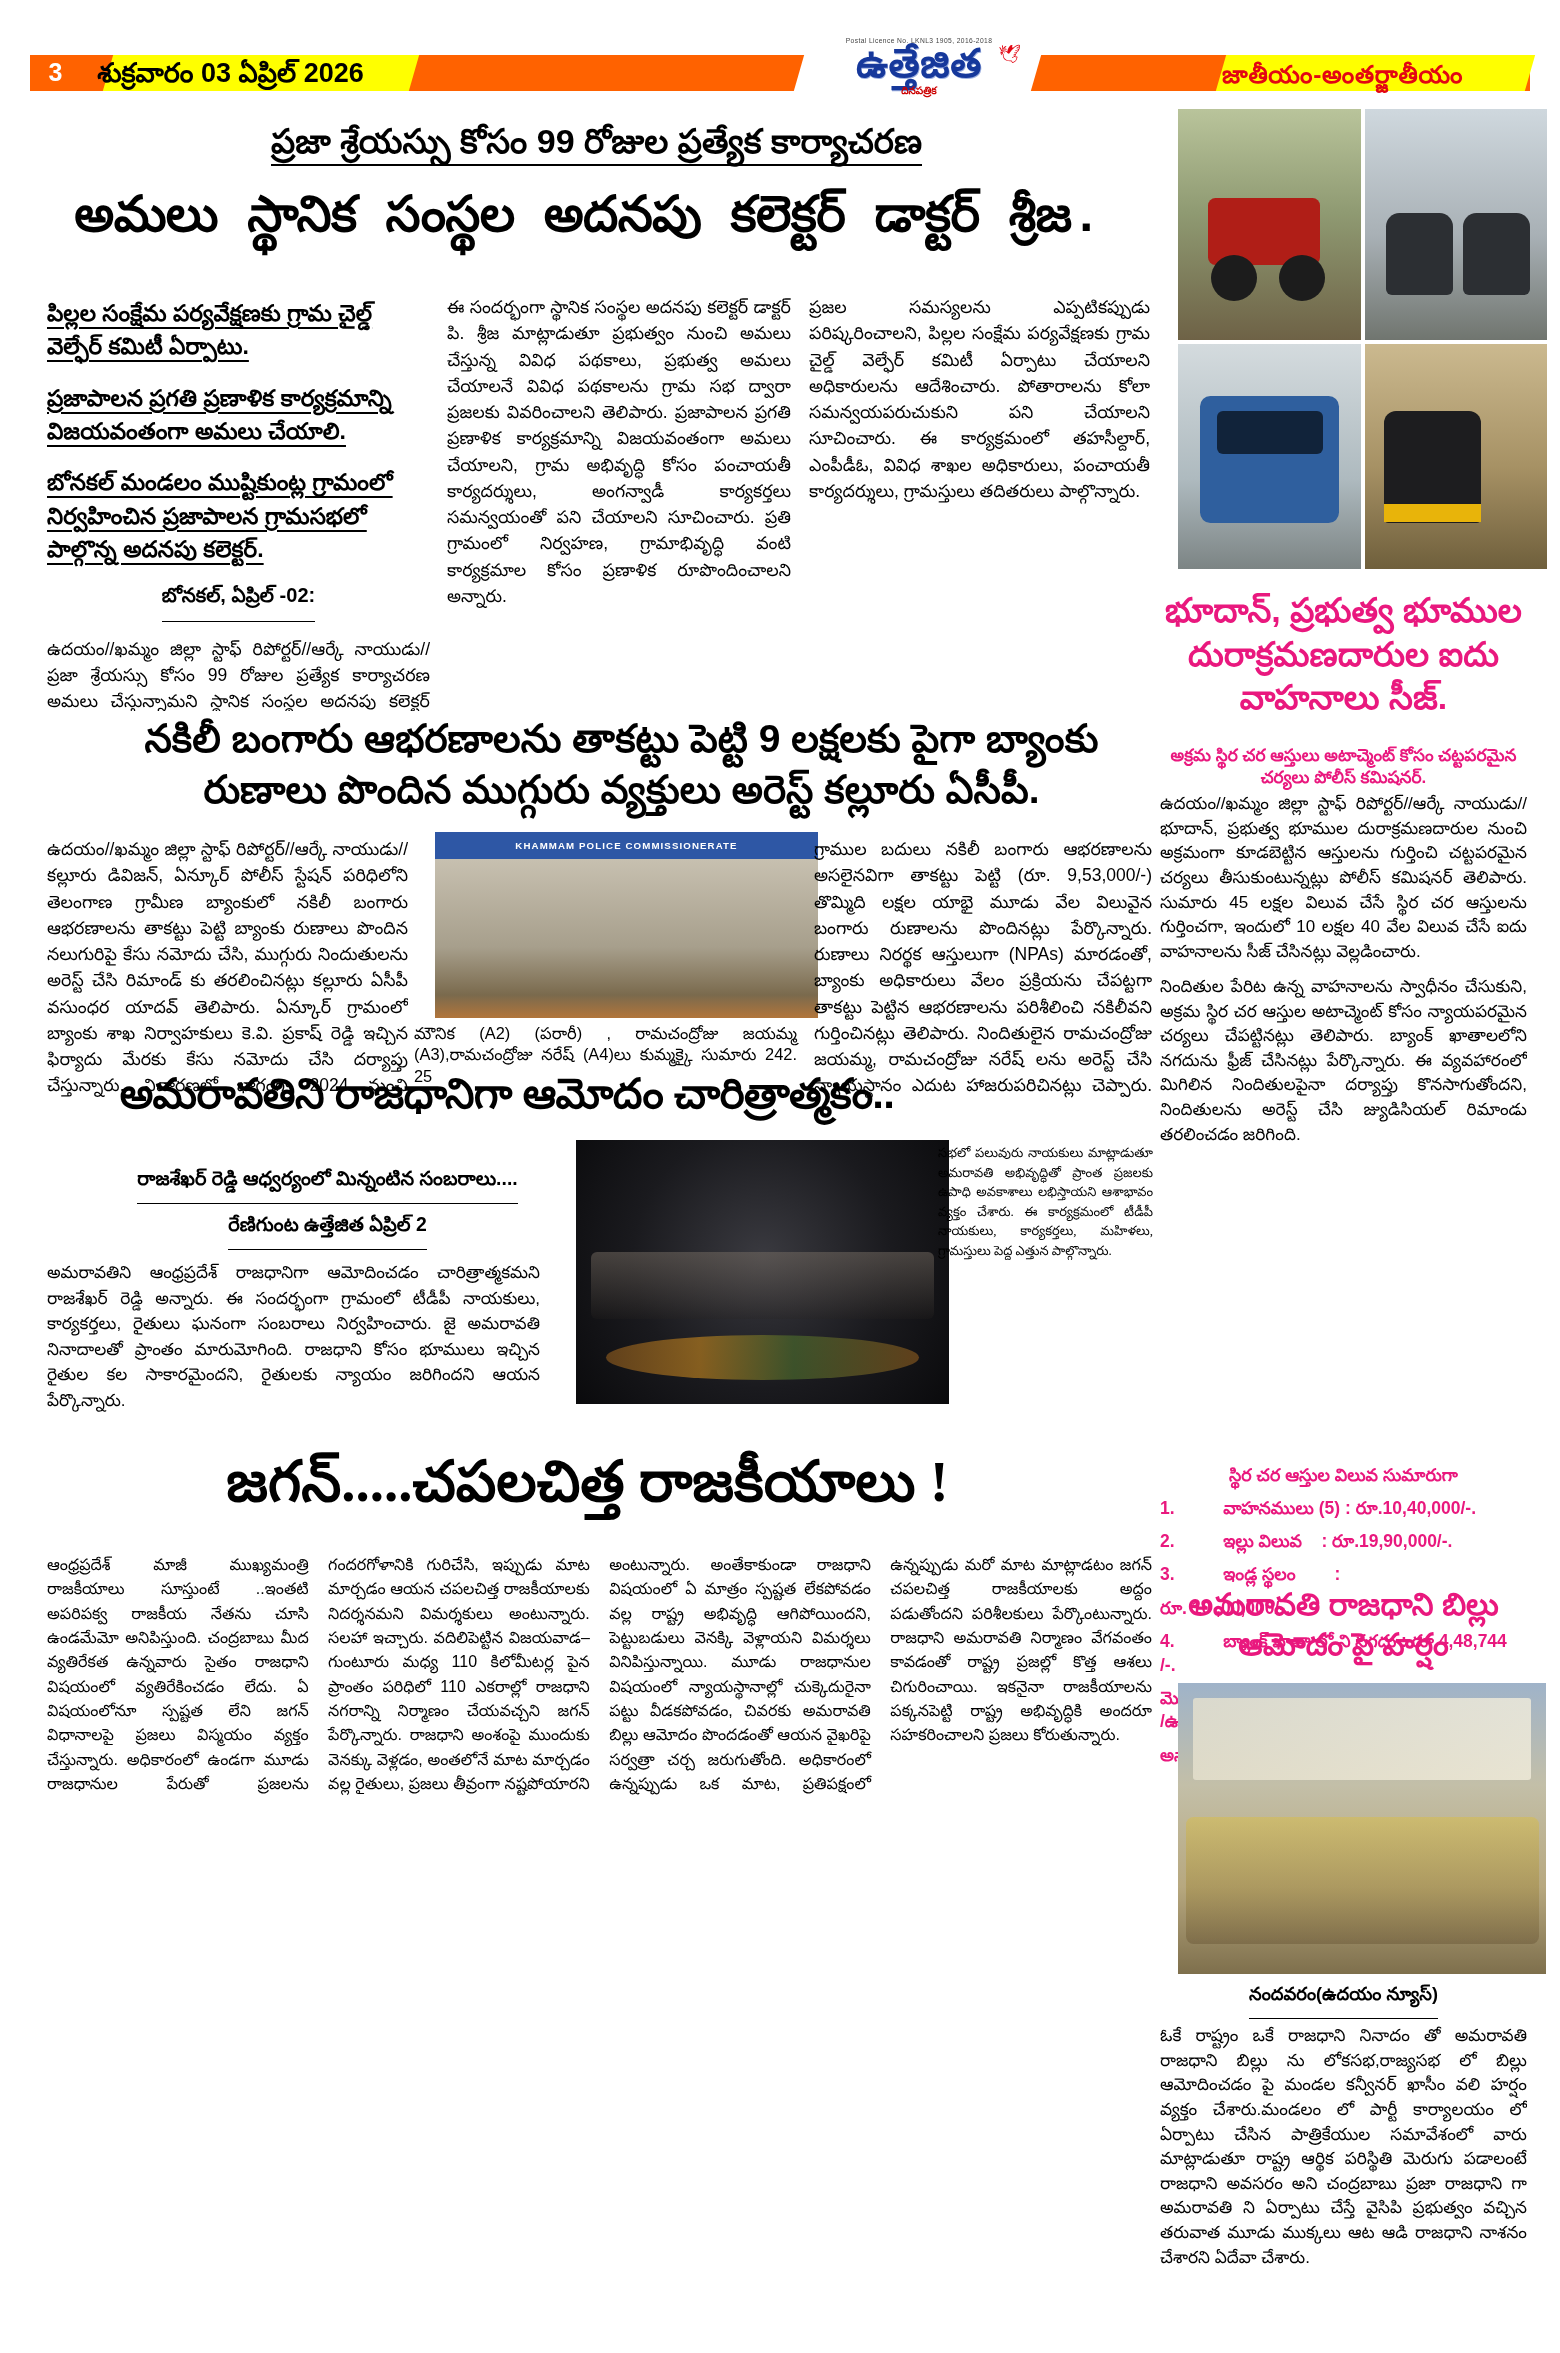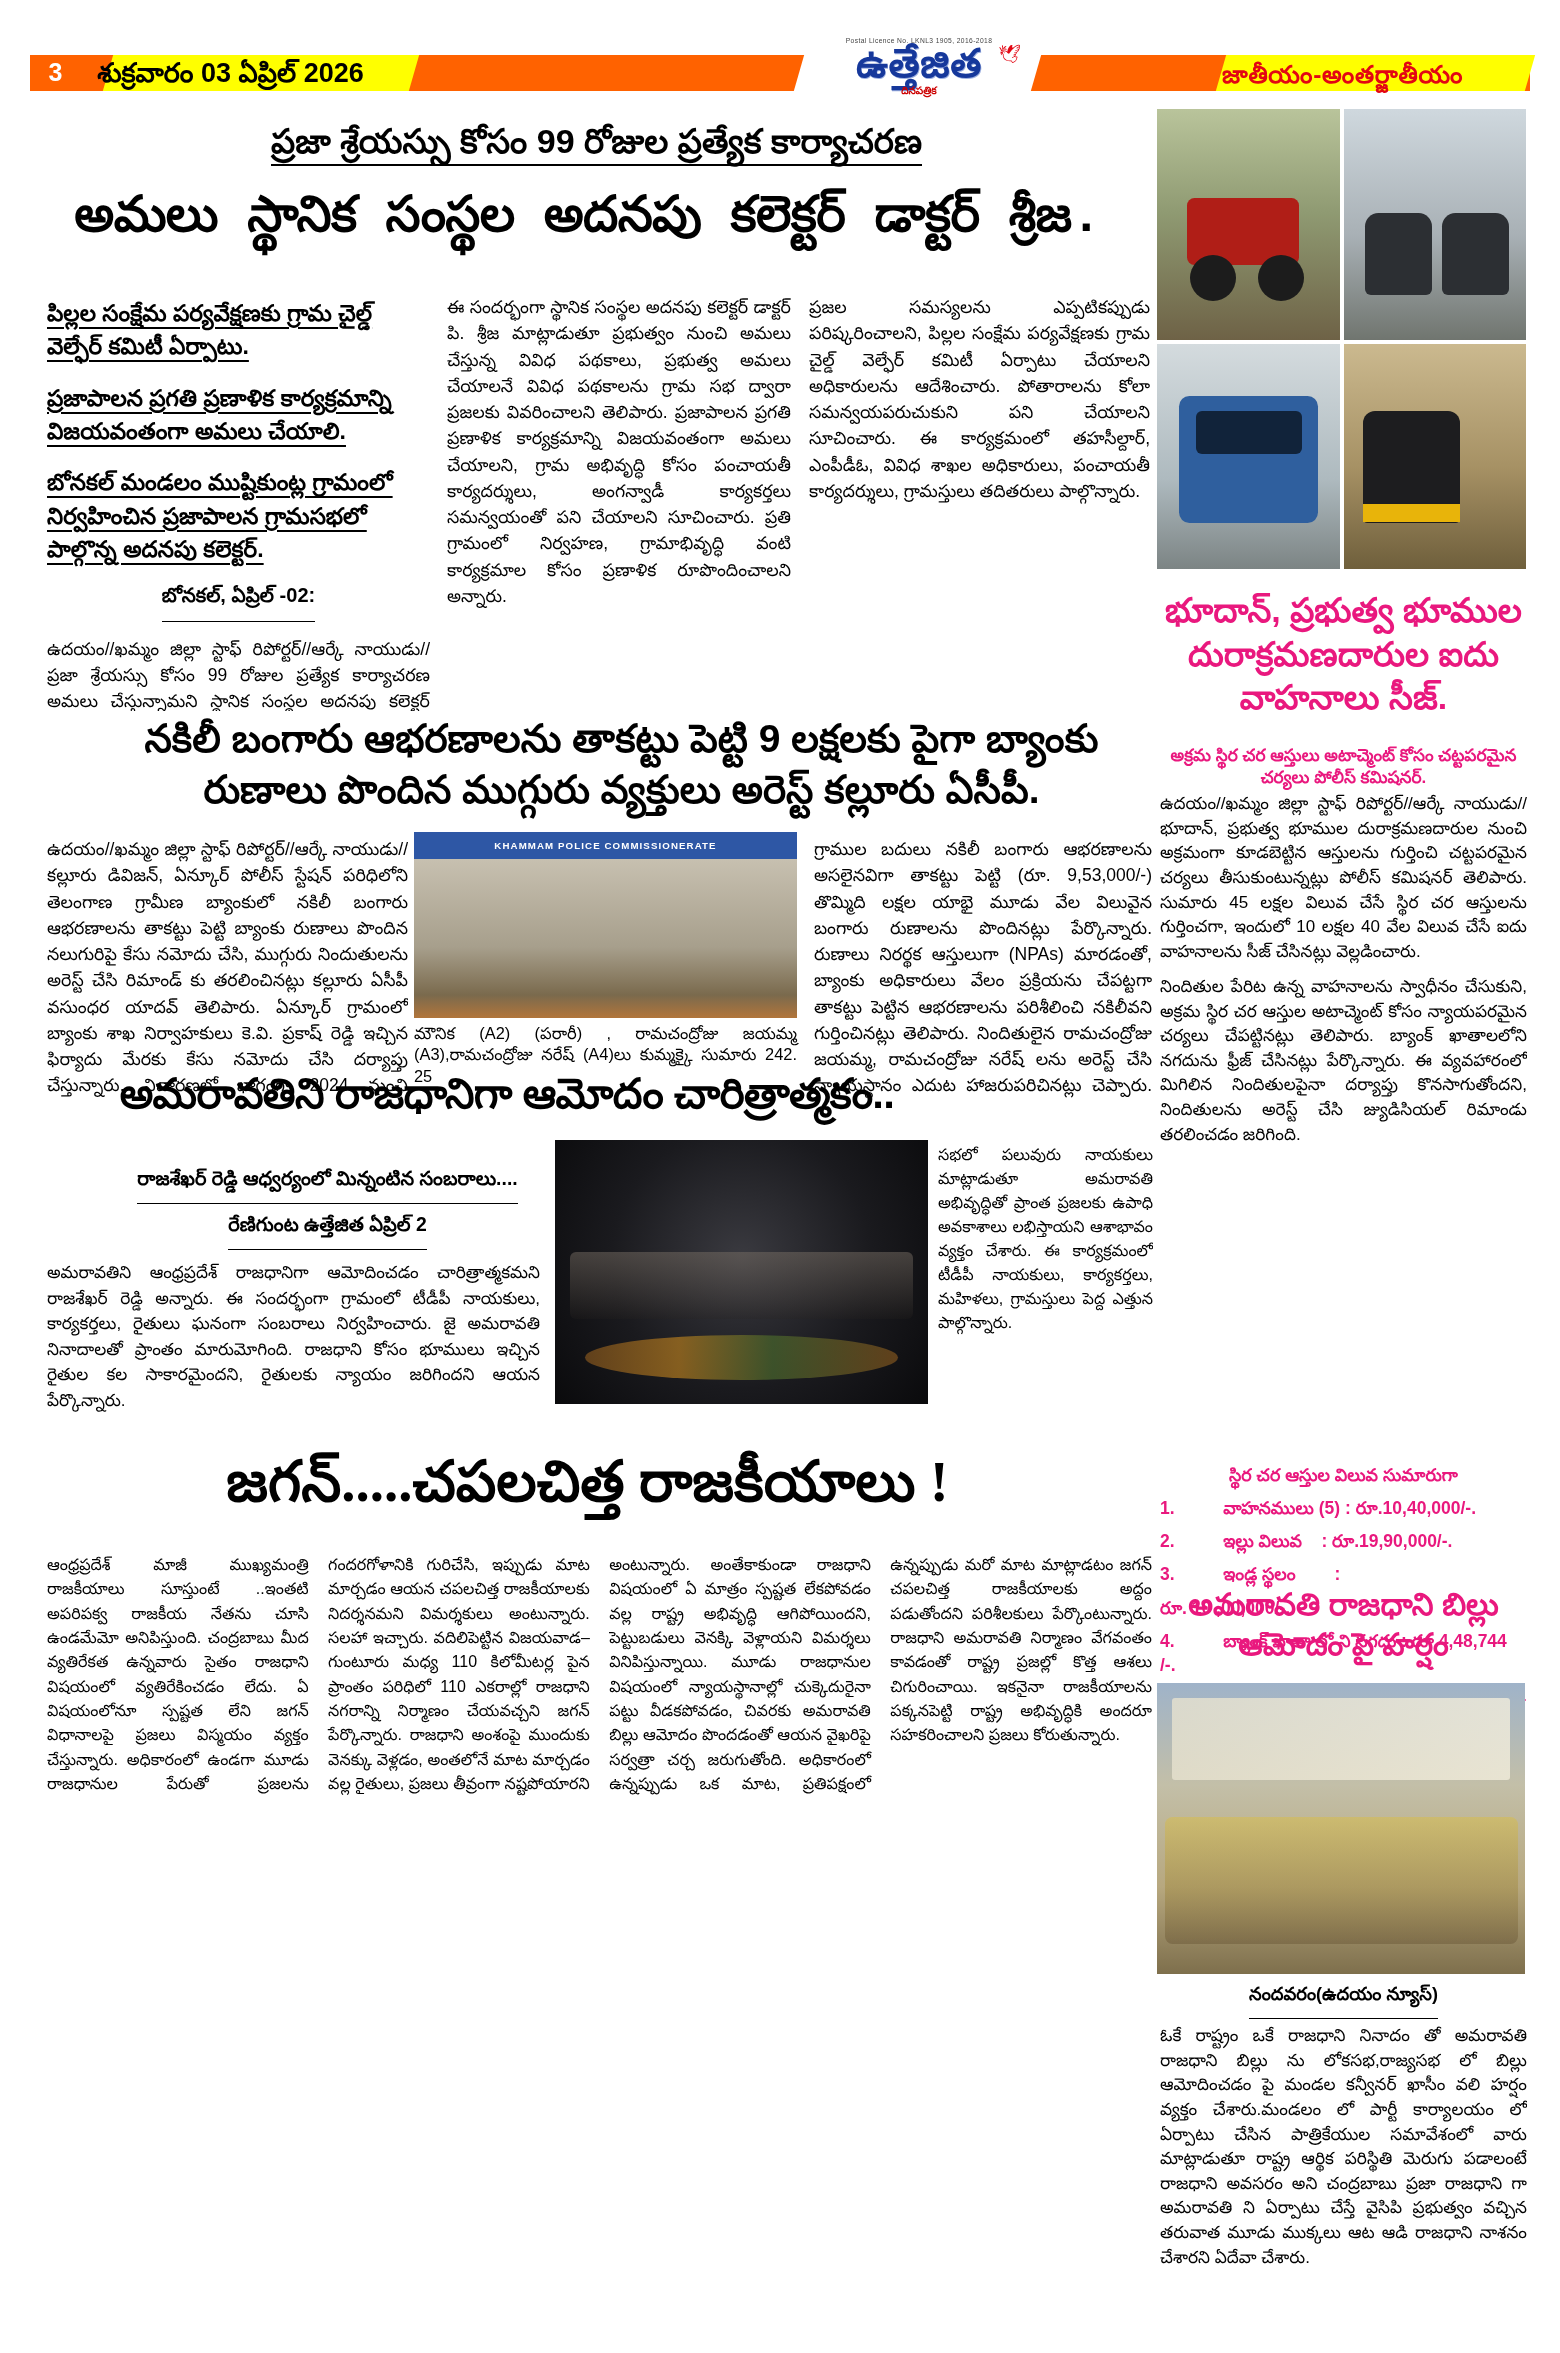--- a/index.html
+++ b/index.html
@@ -44,21 +44,21 @@
   .lead-col1 { left:47px; top:297px; width:383px; height:414px; overflow:hidden; }
   .lead-bullet { font-size:23px; font-weight:bold; line-height:1.45; margin-bottom:18px;
     text-decoration:underline; text-decoration-thickness:1.5px; text-underline-offset:6px; }
   .lead-dateline { text-align:center; margin:10.4px 0 13.4px; }
   .lead-dateline span { display:inline-block; font-size:20px; font-weight:bold;
     border-bottom:1.5px solid #000; padding-bottom:9px; }
   .lead-col2 { left:447px; top:294px; width:344px; height:417px; overflow:hidden; }
   .lead-col3 { left:809px; top:294px; width:341px; height:417px; overflow:hidden; }
 
   
-  .photo { position:absolute; overflow:hidden; background:#9a9a9a; }
+  .photo { position:absolute; overflow:hidden; background:#9a9a9a;margin-left:21px; }
   .ph-shape { position:absolute; }
   #photo-tractor { left:1157px; top:109px; width:183px; height:231px;
     background:linear-gradient(180deg,#b9c49b 0%,#8f9a72 45%,#6e6246 100%); }
   .tractor-body { left:30px; top:89px; width:112px; height:67px; background:#b01e17; border-radius:7.5px; }
   .tractor-wheel { top:146px; width:46px; height:46px; background:#1c1c1c; border-radius:50%; }
   #photo-bikes { left:1344px; top:109px; width:182px; height:231px;
     background:linear-gradient(180deg,#cfd8de 0%,#a8b0b5 55%,#70756f 100%); }
   .bike-blob { top:104px; width:67px; height:82px; background:#2c2f33; border-radius:13.4px 13.4px 6px 6px; }
   #photo-van { left:1157px; top:344px; width:183px; height:225px;
     background:linear-gradient(180deg,#d4dbde 0%,#aebabf 60%,#7c8484 100%); }
@@ -102,21 +102,21 @@
   .ama-dateline { top:1213px; }
   .ama-subhead span, .ama-dateline span { display:inline-block; font-size:19.4px; font-weight:bold;
     border-bottom:1.5px solid #000; padding-bottom:9px; }
   #photo-night { left:555px; top:1140px; width:373px; height:264px;
     background:radial-gradient(circle at 50% 45%, #3a3a40 0%, #1a1a1e 55%, #0a0a0c 100%); }
   .night-row { position:absolute; left:15px; top:112px; width:343px; height:67px;
     background:linear-gradient(180deg, rgba(120,110,100,0.5), rgba(40,35,30,0.2)); border-radius:6px; }
   .night-ground { position:absolute; left:30px; top:195px; width:313px; height:45px;
     background:linear-gradient(90deg,#7a4f1d,#a8741f 30%,#46622c 60%,#7a4f1d); opacity:0.75; border-radius:50%; }
   .ama-body-left { left:47px; top:1260px; width:493px; height:179px; overflow:hidden; font-size:17px; }
-  .ama-body-right { left:938px; top:1143px; width:215px; height:297px; overflow:hidden; font-size:16px; }
+  .ama-body-right { left:938px; top:1143px; width:215px; height:297px; overflow:hidden; font-size:13px;font-family:Liberation Serif, serif; }
 
   
   .jagan-headline { left:21px; top:1449px; width:1133px; text-align:center;
     font-size:57px; font-weight:800; font-family:"Liberation Serif","DejaVu Serif",serif; }
   .jagan-body { left:47px; top:1553px; width:1105px; height:783px; overflow:hidden;
     column-count:4; column-gap:19.4px; font-size:16px; line-height:1.52; text-align:justify; }
 
   
   .harsham-headline { left:1160px; top:1585px; width:367px; text-align:center;
     font-size:31px; font-weight:800; color:#e9187e; line-height:1.3; }

